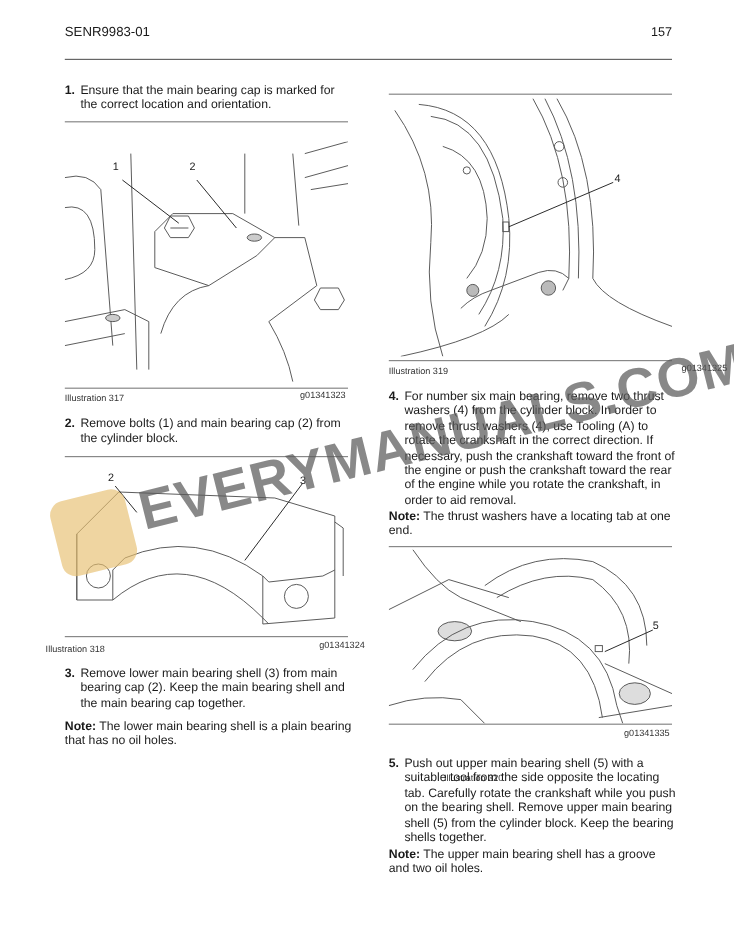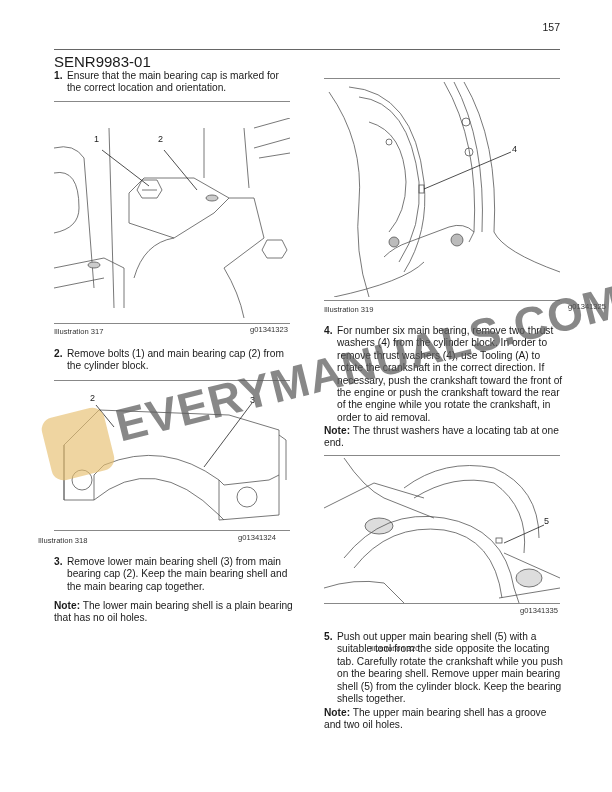--- a/index.html
+++ b/index.html
@@ -1,19 +1,19 @@
 <!DOCTYPE html>
 <html><head>
 <meta charset="utf-8">
 <style>
   html, body { margin:0; padding:0; background:#fff; }
   body { width:612px; height:792px; position:relative; overflow:hidden;
          font-family:"Liberation Sans", sans-serif; color:#1a1a1a; }
   .abs { position:absolute; }
-  .hdr-left { left:54px; top:21px; font-size:15px;margin-top:32px; }
+  .hdr-left { left:54px; top:21px; font-size:11px; }
   .hdr-right { right:52px; top:21px; font-size:10.5px; text-align:center; line-height:12.5px; }
   .hdr-rule { left:54px; right:52px; top:49px; height:0; border-top:1px solid #666; }
   .col-rule { height:0; border-top:1px solid #888; }
   .step { font-size:10.2px; line-height:12.4px; }
   .step .num { font-weight:bold; position:absolute; left:0; }
   .step .txt { display:block; padding-left:13px; }
   .note { font-size:10.2px; line-height:12.4px; }
   .note b { font-weight:bold;text-align:center; }
   .cap { font-size:7.6px; color:#333; }
   .fig { position:absolute; background:#fff; }
@@ -87,21 +87,21 @@
     <line x1="225" y1="50" x2="232" y2="55"></line>
       <line x1="232" y1="55" x2="232" y2="95"></line>
     <line x1="42" y1="20" x2="60" y2="42" stroke="#222"></line>
     <line x1="198" y1="18" x2="150" y2="82" stroke="#222"></line>
   </svg>
   <span class="abs cap" style="left:36px; top:8px; font-size:9px; color:#222;">2</span>
   <span class="abs cap" style="left:196px; top:10px; font-size:9px; color:#222;">3</span>
 </div>
 <div class="abs col-rule" style="left:54px; top:530px; width:236px;"></div>
 <div class="abs cap" style="left:38px; top:536px;">Illustration 318</div>
-<div class="abs cap" style="left:238px; top:533px;">g01341324</div>
+<div class="abs cap" style="left:266px; top:533px;">g01341324</div>
 
 <div class="abs step" style="left:54px; top:556px; width:240px;">
   <span class="num">3.</span>
   <span class="txt">Remove lower main bearing shell (3) from main bearing cap (2). Keep the main bearing shell and the main bearing cap together.</span>
 </div>
 <div class="abs note" style="left:54px; top:600px; width:240px;">
   <b>Note:</b><span> The lower main bearing shell is a plain bearing that has no oil holes.</span>
 </div>
 
 <div class="abs col-rule" style="left:324px; top:78px; width:236px;"></div>

